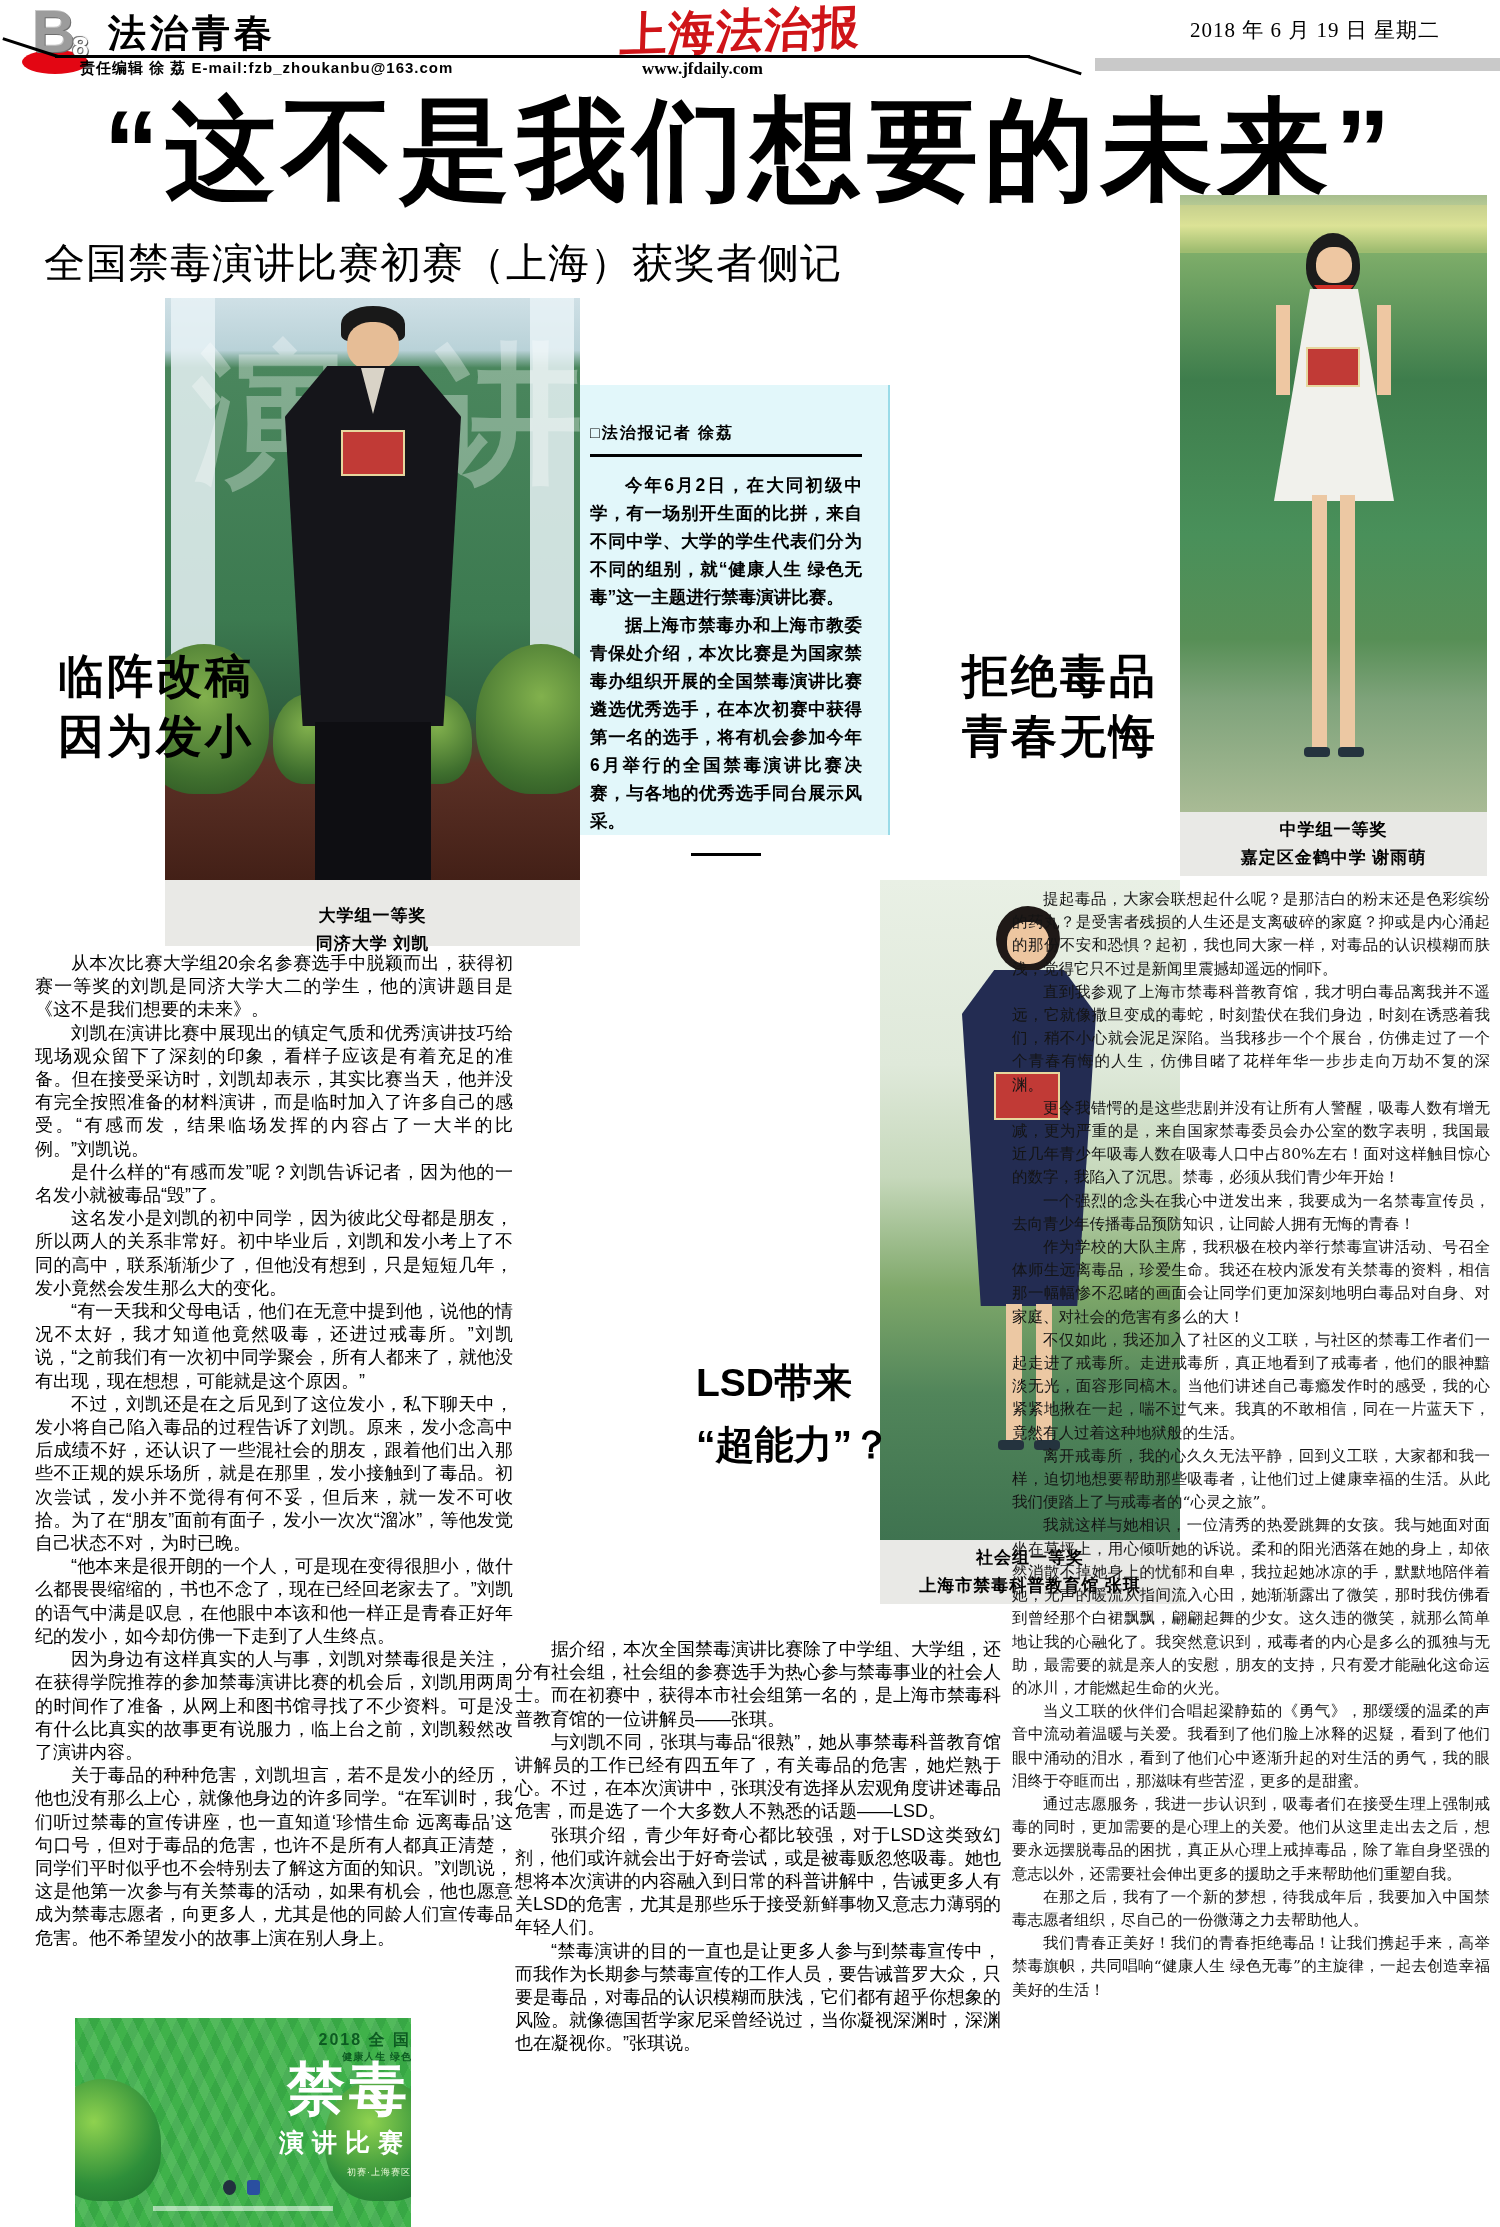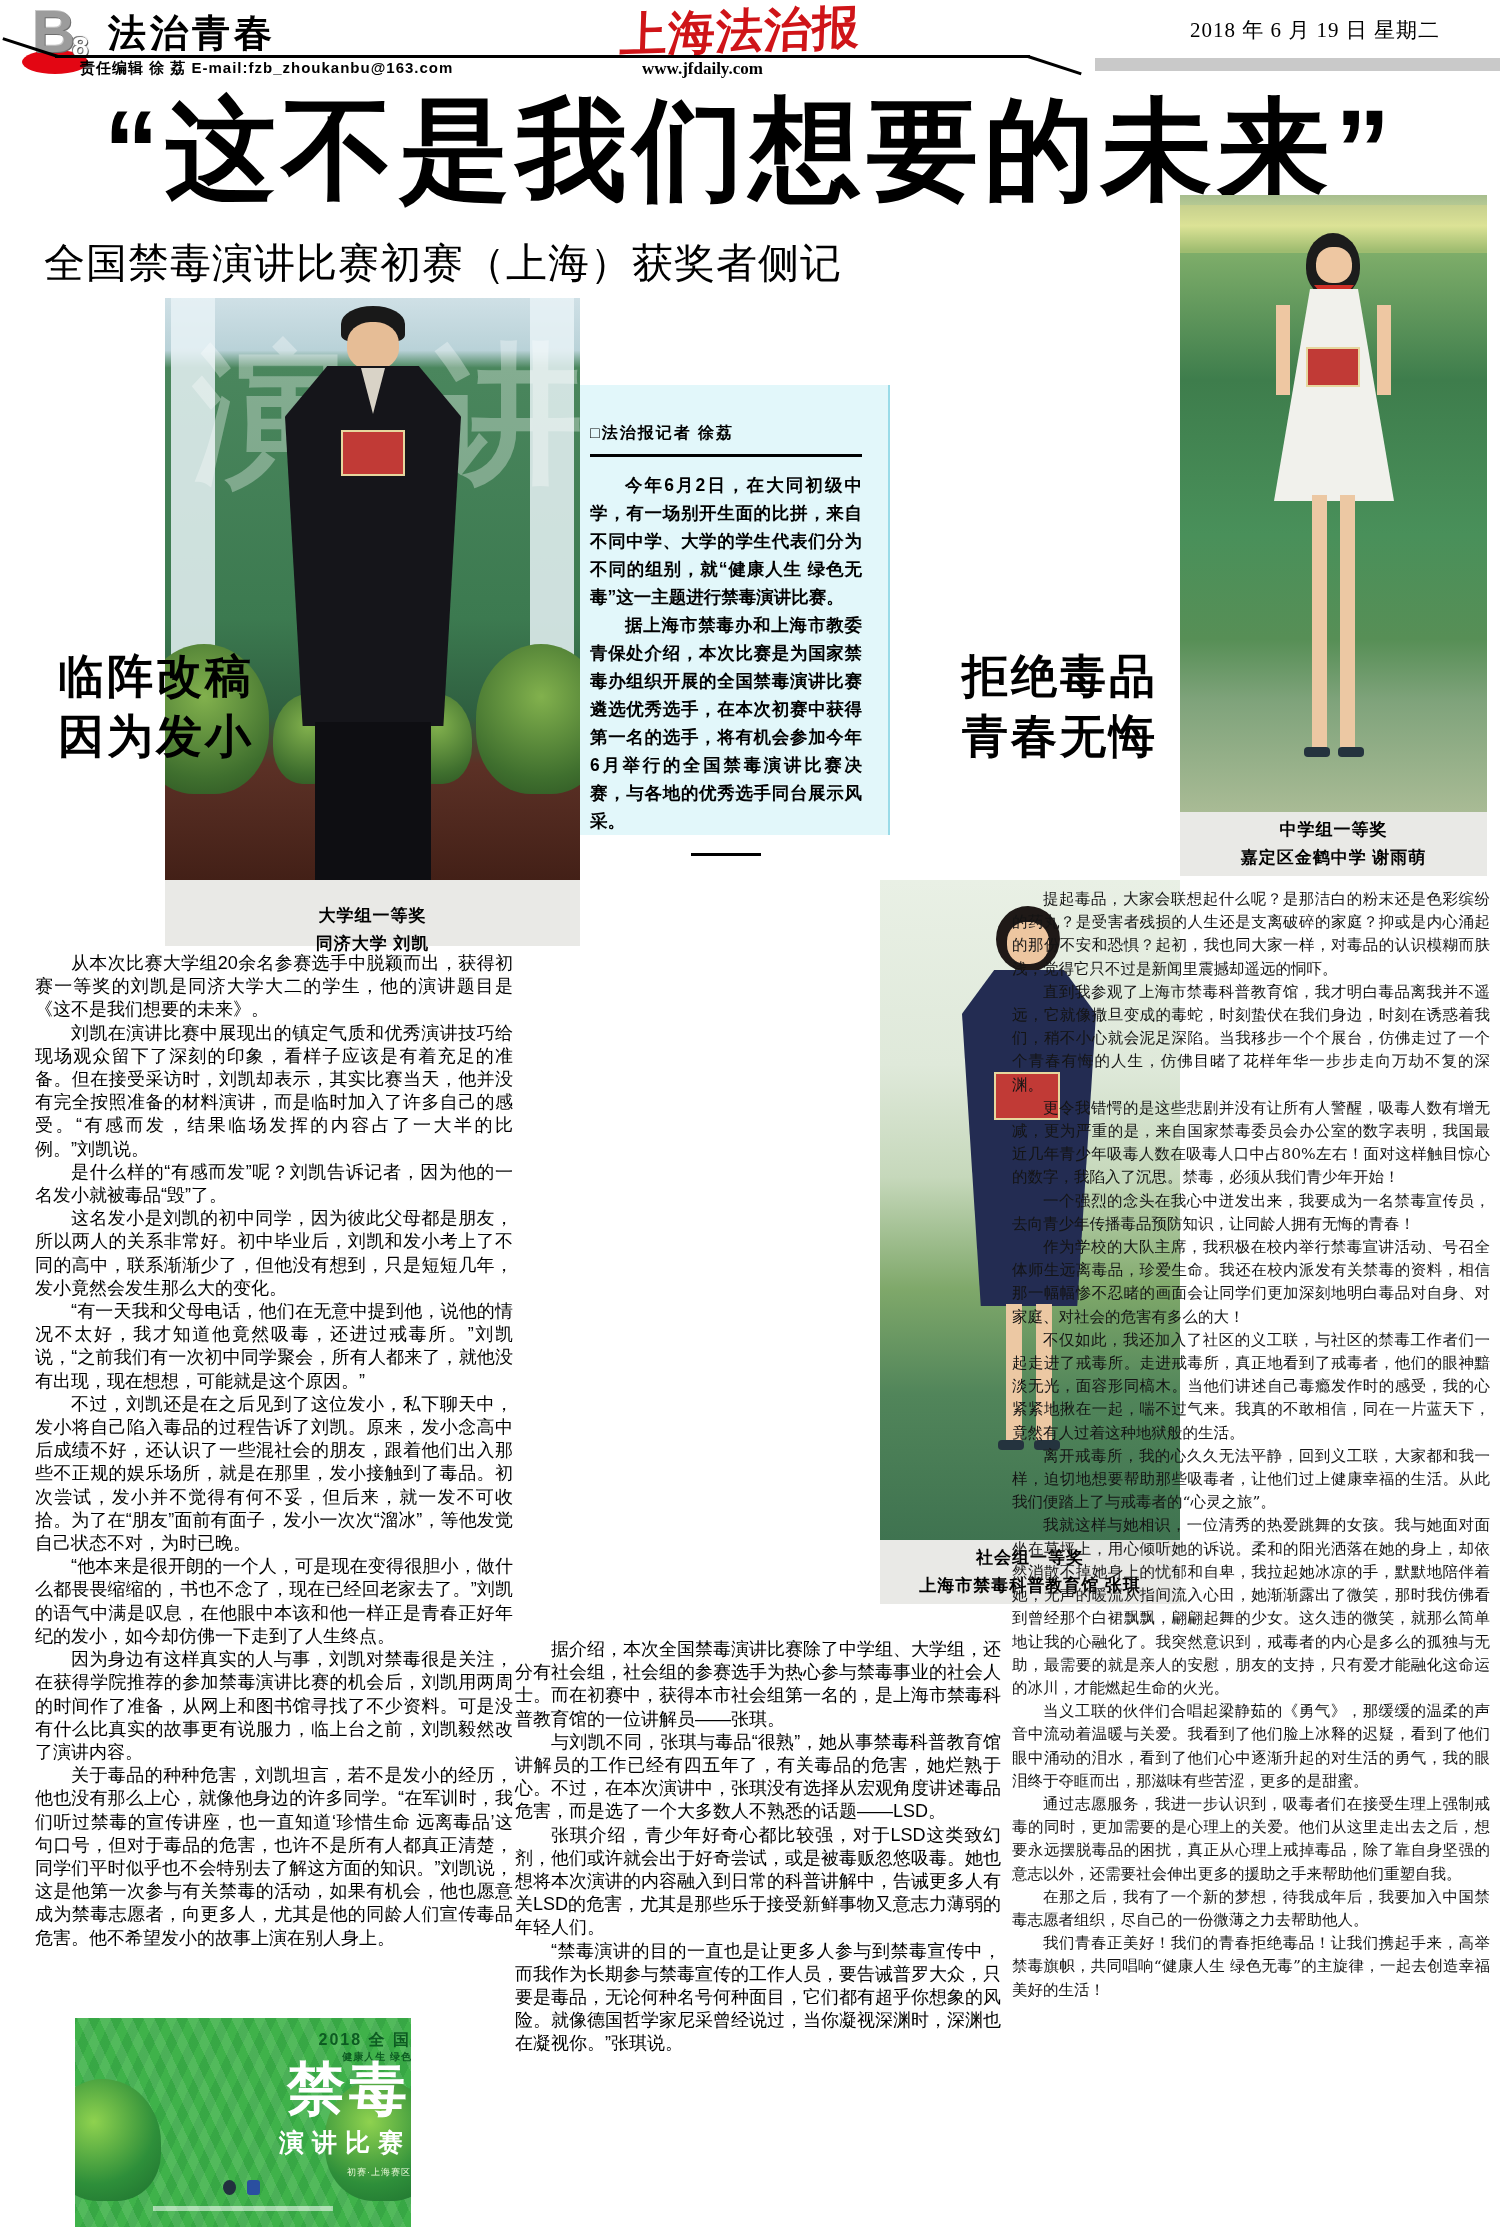--- a/index.html
+++ b/index.html
@@ -184,37 +184,41 @@
   </div>
 
   <div class="abs sec-title" style="left:58px;top:646px;">
     <p>临阵改稿</p>
     <p>因为发小</p>
   </div>
   <div class="abs sec-title" style="left:962px;top:646px;">
     <p>拒绝毒品</p>
     <p>青春无悔</p>
   </div>
+  <div class="abs sec-title-lsd" style="left:696px;top:1352px;">
+    <p>LSD带来</p>
+    <p>“超能力”？</p>
+  </div>
 
   <div class="col" id="col-left" style="left:35px;top:952px;width:478px;height:1060px;">
       <p>从本次比赛大学组20余名参赛选手中脱颖而出，获得初赛一等奖的刘凯是同济大学大二的学生，他的演讲题目是《这不是我们想要的未来》。</p>
       <p>刘凯在演讲比赛中展现出的镇定气质和优秀演讲技巧给现场观众留下了深刻的印象，看样子应该是有着充足的准备。但在接受采访时，刘凯却表示，其实比赛当天，他并没有完全按照准备的材料演讲，而是临时加入了许多自己的感受。“有感而发，结果临场发挥的内容占了一大半的比例。”刘凯说。</p>
       <p>是什么样的“有感而发”呢？刘凯告诉记者，因为他的一名发小就被毒品“毁”了。</p>
       <p>这名发小是刘凯的初中同学，因为彼此父母都是朋友，所以两人的关系非常好。初中毕业后，刘凯和发小考上了不同的高中，联系渐渐少了，但他没有想到，只是短短几年，发小竟然会发生那么大的变化。</p>
       <p>“有一天我和父母电话，他们在无意中提到他，说他的情况不太好，我才知道他竟然吸毒，还进过戒毒所。”刘凯说，“之前我们有一次初中同学聚会，所有人都来了，就他没有出现，现在想想，可能就是这个原因。”</p>
       <p>不过，刘凯还是在之后见到了这位发小，私下聊天中，发小将自己陷入毒品的过程告诉了刘凯。原来，发小念高中后成绩不好，还认识了一些混社会的朋友，跟着他们出入那些不正规的娱乐场所，就是在那里，发小接触到了毒品。初次尝试，发小并不觉得有何不妥，但后来，就一发不可收拾。为了在“朋友”面前有面子，发小一次次“溜冰”，等他发觉自己状态不对，为时已晚。</p>
       <p>“他本来是很开朗的一个人，可是现在变得很胆小，做什么都畏畏缩缩的，书也不念了，现在已经回老家去了。”刘凯的语气中满是叹息，在他眼中本该和他一样正是青春正好年纪的发小，如今却仿佛一下走到了人生终点。</p>
       <p>因为身边有这样真实的人与事，刘凯对禁毒很是关注，在获得学院推荐的参加禁毒演讲比赛的机会后，刘凯用两周的时间作了准备，从网上和图书馆寻找了不少资料。可是没有什么比真实的故事更有说服力，临上台之前，刘凯毅然改了演讲内容。</p>
       <p>关于毒品的种种危害，刘凯坦言，若不是发小的经历，他也没有那么上心，就像他身边的许多同学。“在军训时，我们听过禁毒的宣传讲座，也一直知道‘珍惜生命 远离毒品’这句口号，但对于毒品的危害，也许不是所有人都真正清楚，同学们平时似乎也不会特别去了解这方面的知识。”刘凯说，这是他第一次参与有关禁毒的活动，如果有机会，他也愿意成为禁毒志愿者，向更多人，尤其是他的同龄人们宣传毒品危害。他不希望发小的故事上演在别人身上。</p>
     </div>
   <div class="col" id="col-center" style="left:515px;top:1638px;width:486px;height:589px;">
       <p>据介绍，本次全国禁毒演讲比赛除了中学组、大学组，还分有社会组，社会组的参赛选手为热心参与禁毒事业的社会人士。而在初赛中，获得本市社会组第一名的，是上海市禁毒科普教育馆的一位讲解员——张琪。</p>
       <p>与刘凯不同，张琪与毒品“很熟”，她从事禁毒科普教育馆讲解员的工作已经有四五年了，有关毒品的危害，她烂熟于心。不过，在本次演讲中，张琪没有选择从宏观角度讲述毒品危害，而是选了一个大多数人不熟悉的话题——LSD。</p>
       <p>张琪介绍，青少年好奇心都比较强，对于LSD这类致幻剂，他们或许就会出于好奇尝试，或是被毒贩忽悠吸毒。她也想将本次演讲的内容融入到日常的科普讲解中，告诫更多人有关LSD的危害，尤其是那些乐于接受新鲜事物又意志力薄弱的年轻人们。</p>
-      <p>“禁毒演讲的目的一直也是让更多人参与到禁毒宣传中，而我作为长期参与禁毒宣传的工作人员，要告诫普罗大众，只要是毒品，无论何种名号何种面目，它们都有超乎你想象的风险。就像德国哲学家尼采曾经说过，当你凝视深渊时，深渊也在凝视你。”张琪说。</p>
+      <p>“禁毒演讲的目的一直也是让更多人参与到禁毒宣传中，而我作为长期参与禁毒宣传的工作人员，要告诫普罗大众，只要是毒品，对毒品的认识模糊而肤浅，它们都有超乎你想象的风险。就像德国哲学家尼采曾经说过，当你凝视深渊时，深渊也在凝视你。”张琪说。</p>
     </div>
   <div class="col" id="col-right" style="left:1012px;top:888px;width:478px;height:1339px;">
       <p>提起毒品，大家会联想起什么呢？是那洁白的粉末还是色彩缤纷的药丸？是受害者残损的人生还是支离破碎的家庭？抑或是内心涌起的那份不安和恐惧？起初，我也同大家一样，对毒品的认识模糊而肤浅，觉得它只不过是新闻里震撼却遥远的恫吓。</p>
       <p>直到我参观了上海市禁毒科普教育馆，我才明白毒品离我并不遥远，它就像撒旦变成的毒蛇，时刻蛰伏在我们身边，时刻在诱惑着我们，稍不小心就会泥足深陷。当我移步一个个展台，仿佛走过了一个个青春有悔的人生，仿佛目睹了花样年华一步步走向万劫不复的深渊。</p>
       <p>更令我错愕的是这些悲剧并没有让所有人警醒，吸毒人数有增无减，更为严重的是，来自国家禁毒委员会办公室的数字表明，我国最近几年青少年吸毒人数在吸毒人口中占80%左右！面对这样触目惊心的数字，我陷入了沉思。禁毒，必须从我们青少年开始！</p>
       <p>一个强烈的念头在我心中迸发出来，我要成为一名禁毒宣传员，去向青少年传播毒品预防知识，让同龄人拥有无悔的青春！</p>
       <p>作为学校的大队主席，我积极在校内举行禁毒宣讲活动、号召全体师生远离毒品，珍爱生命。我还在校内派发有关禁毒的资料，相信那一幅幅惨不忍睹的画面会让同学们更加深刻地明白毒品对自身、对家庭、对社会的危害有多么的大！</p>
       <p>不仅如此，我还加入了社区的义工联，与社区的禁毒工作者们一起走进了戒毒所。走进戒毒所，真正地看到了戒毒者，他们的眼神黯淡无光，面容形同槁木。当他们讲述自己毒瘾发作时的感受，我的心紧紧地揪在一起，喘不过气来。我真的不敢相信，同在一片蓝天下，竟然有人过着这种地狱般的生活。</p>
       <p>离开戒毒所，我的心久久无法平静，回到义工联，大家都和我一样，迫切地想要帮助那些吸毒者，让他们过上健康幸福的生活。从此我们便踏上了与戒毒者的“心灵之旅”。</p>
       <p>我就这样与她相识，一位清秀的热爱跳舞的女孩。我与她面对面坐在草坪上，用心倾听她的诉说。柔和的阳光洒落在她的身上，却依然消散不掉她身上的忧郁和自卑，我拉起她冰凉的手，默默地陪伴着她，无声的暖流从指间流入心田，她渐渐露出了微笑，那时我仿佛看到曾经那个白裙飘飘，翩翩起舞的少女。这久违的微笑，就那么简单地让我的心融化了。我突然意识到，戒毒者的内心是多么的孤独与无助，最需要的就是亲人的安慰，朋友的支持，只有爱才能融化这命运的冰川，才能燃起生命的火光。</p>

